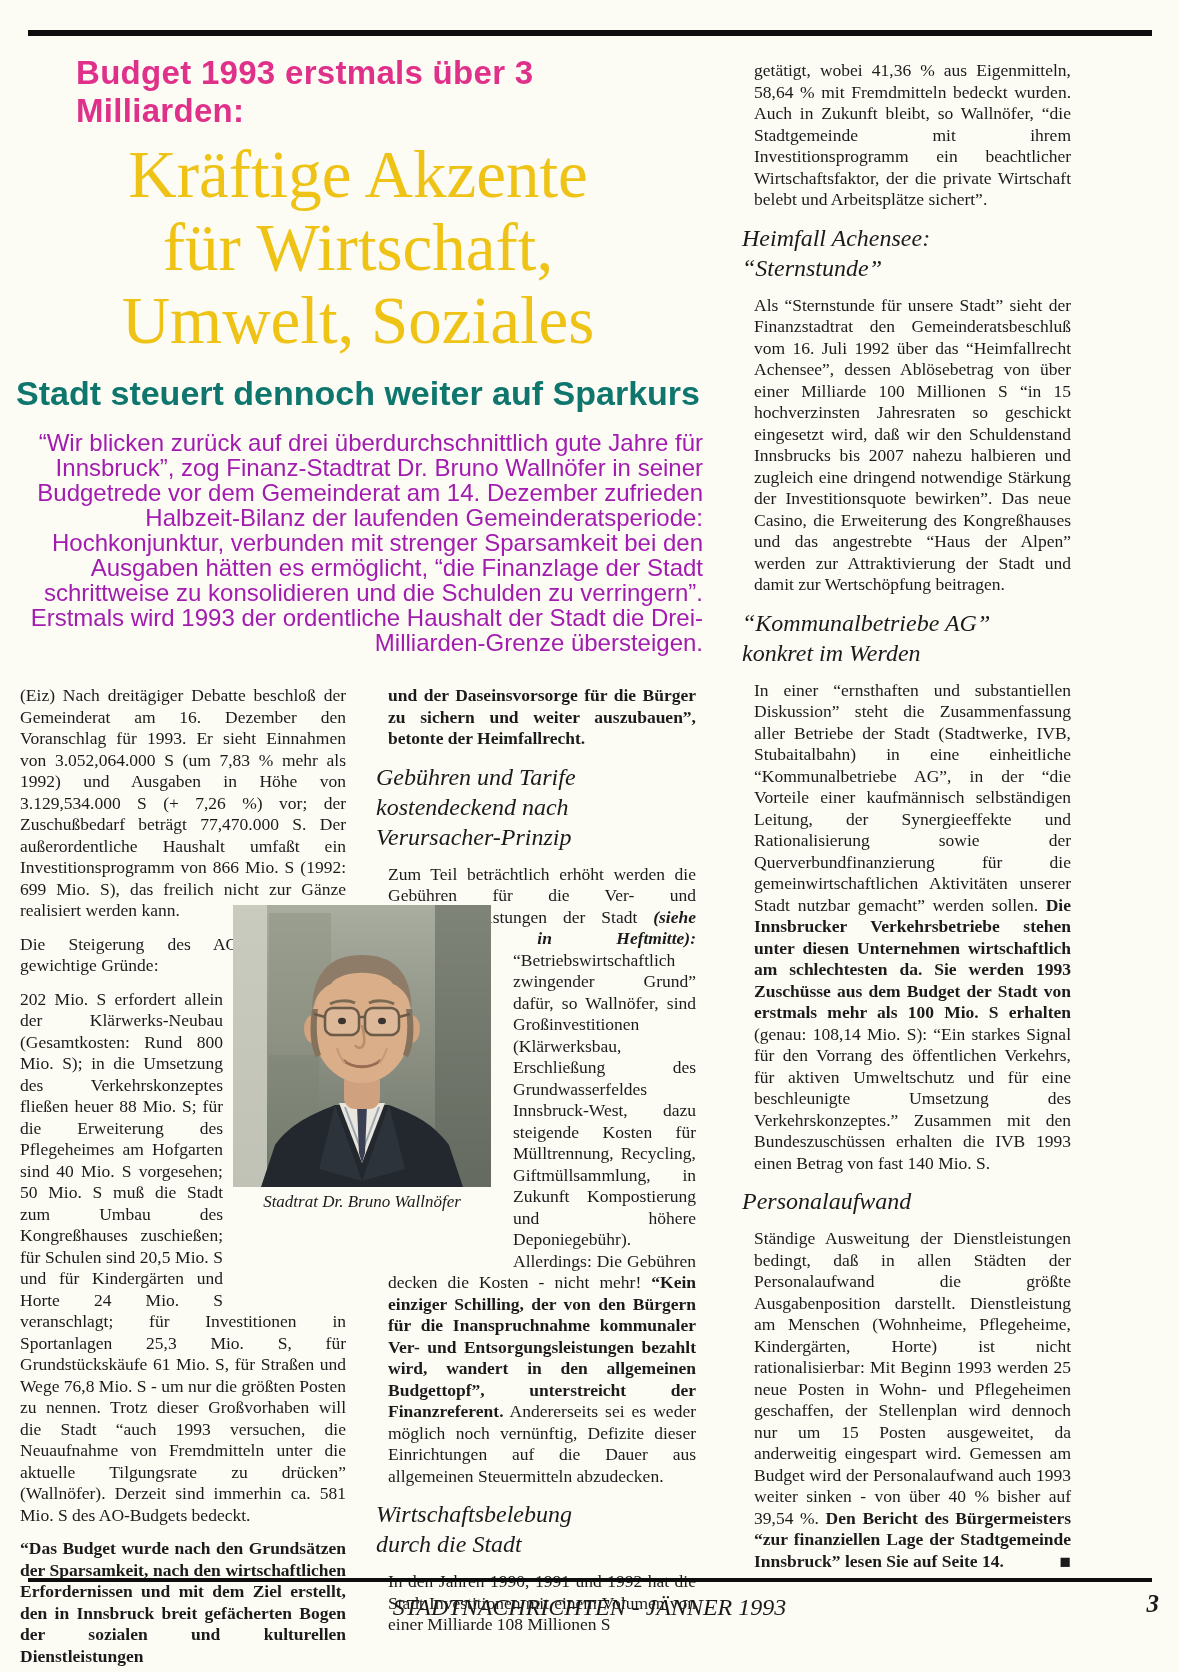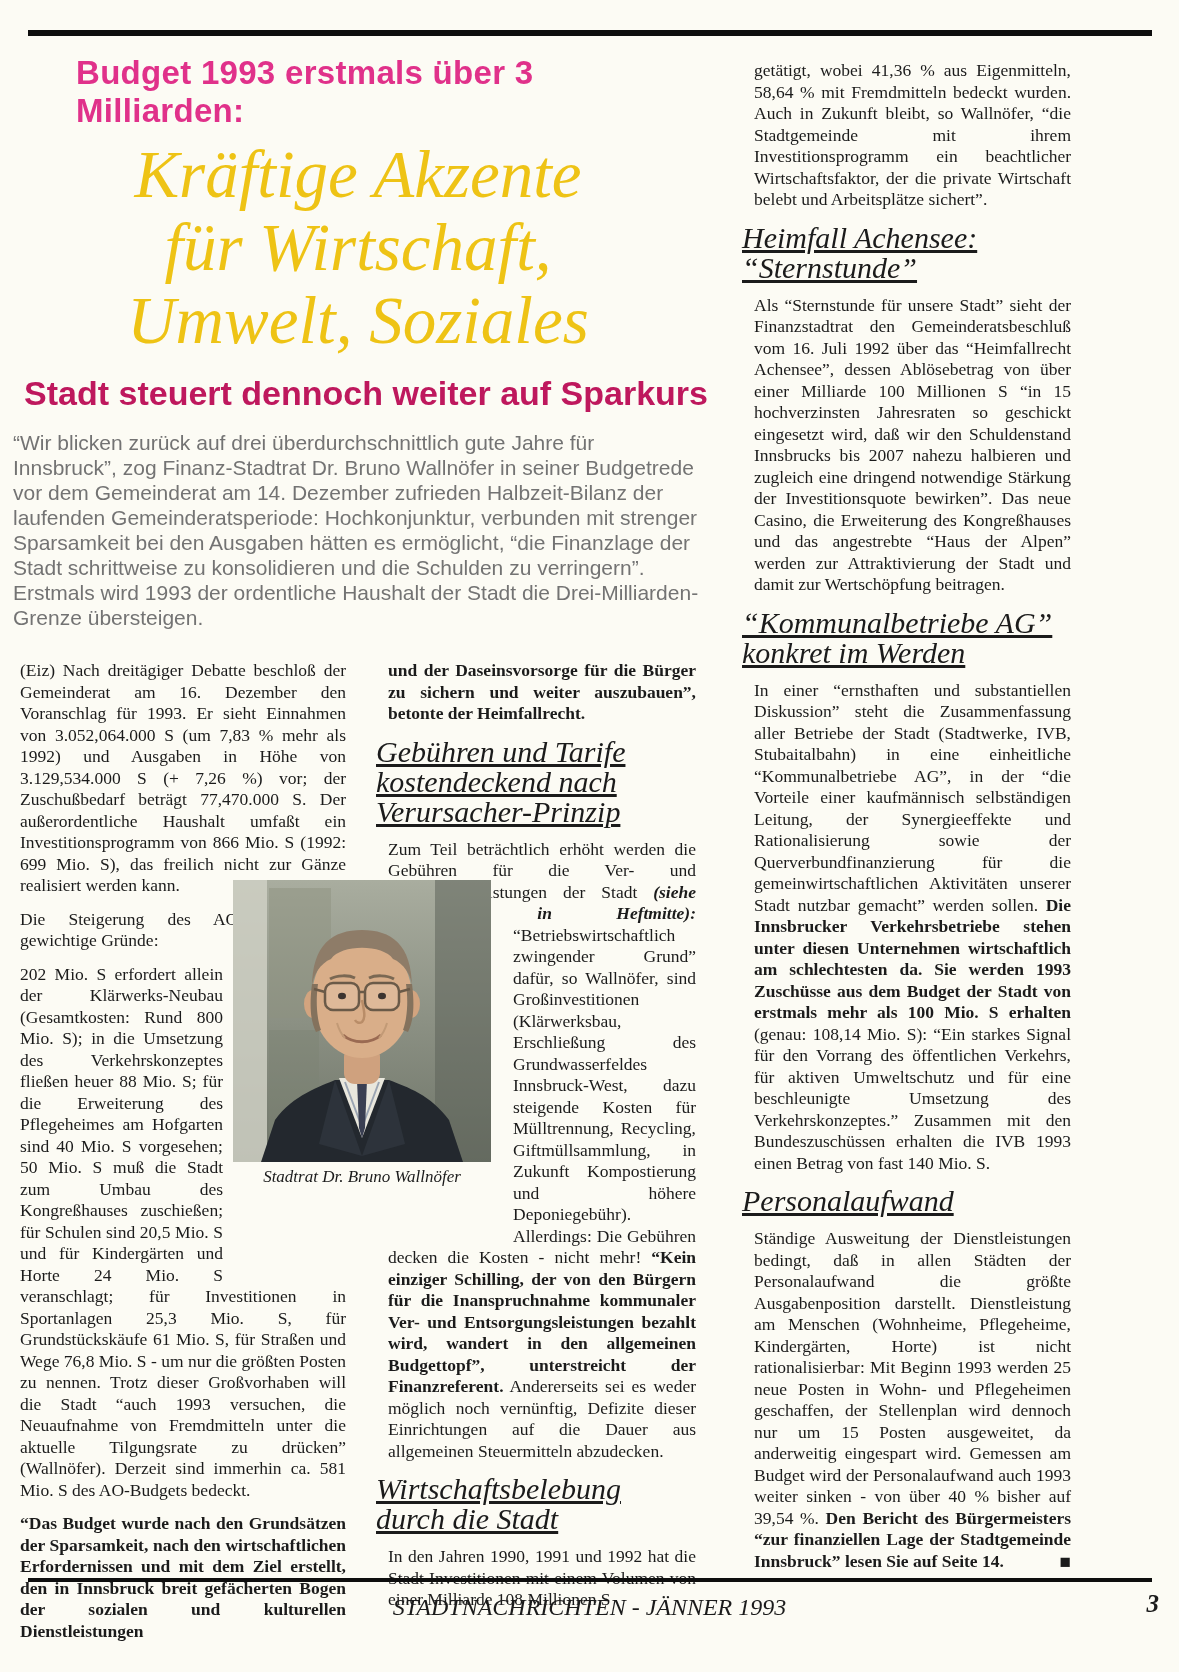--- a/index.html
+++ b/index.html
@@ -26,48 +26,48 @@
   .kicker {
     margin:6px 0 6px 68px;
     font-family:"Liberation Sans", sans-serif;
     font-weight:bold; font-size:33px; line-height:1.15;
     color:#e0318a; letter-spacing:.3px;
   }
   .headline {
     white-space:pre-line; text-align:center;
     font-family:"Liberation Serif", serif;
     font-weight:normal; font-size:67px; line-height:1.09;
-    color:#eec315; margin-top:8px;font-style:italic;
+    color:#eec315; margin-top:8px;
   }
   .subhead {
-    text-align:right;
+    text-align:center;
     font-family:"Liberation Sans", sans-serif;
     font-weight:bold; font-size:34px; line-height:1.1;
-    color:#be185d; margin-top:18px;
+    color:#0f766e; margin-top:18px;
   }
   .lead {
-    width:690px; margin:18px auto 0; text-align:left;
+    width:690px; margin:18px auto 0; text-align:right;
     font-family:"Liberation Sans", sans-serif;
-    font-size:21px; line-height:25px; color:#737373;
+    font-size:24px; line-height:25px; color:#a21caf;
   }
 
   
   .bodytext { font-size:17.5px; line-height:21.5px; text-align:justify; hyphens:auto; }
   .two-col { position:relative; display:flex; margin-top:18px;justify-content:space-between; }
   .two-col::after { content:""; display:block; clear:both; }
   .c1 { width:350px; margin-right:18px; }
   .c2 { width:332px; }
   p.bp { margin:12px; }
   .b  { font-weight:bold; }
   .bi { font-weight:bold; font-style:italic; }
   .sec-head {
     white-space:pre-line;
     font-style:italic; font-weight:normal;
-    font-size:30px; line-height:30px;
-    margin:8px 0 9px; text-align:left;text-decoration:underline;
+    font-size:24px; line-height:30px;
+    margin:8px 0 9px; text-align:left;
   }
   .sp-r { float:right; width:125px; height:322px; margin-left:10px; }
   .sp-l { float:left;  width:115px; height:318px; margin-right:10px; }
 
   .fig { position:absolute; left:225px; top:232px; width:258px; }
   .fig svg { display:block; width:258px; height:282px; }
   .cap { margin-top:5px; text-align:center; font-style:italic; font-size:17px; line-height:1.2; }
 
   .endmark { float:right; font-size:19px; line-height:21.5px; }
 

